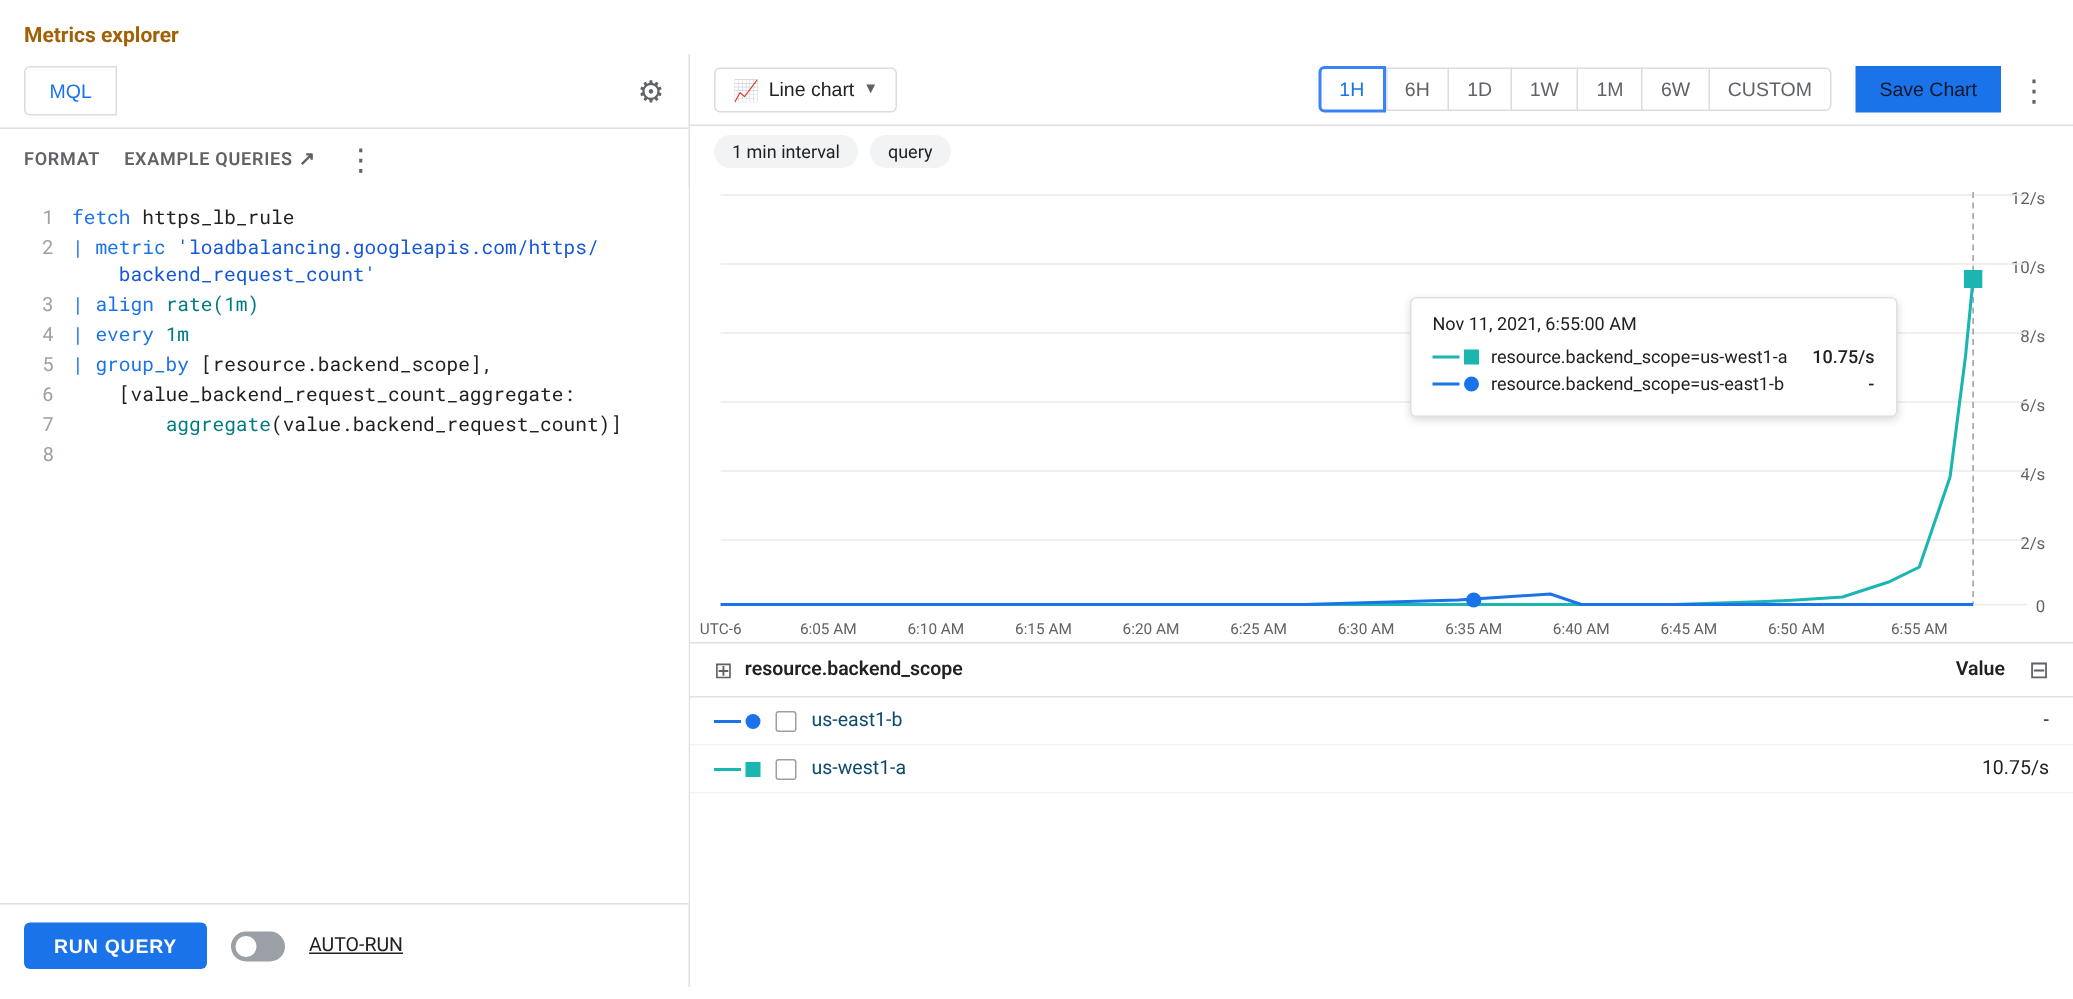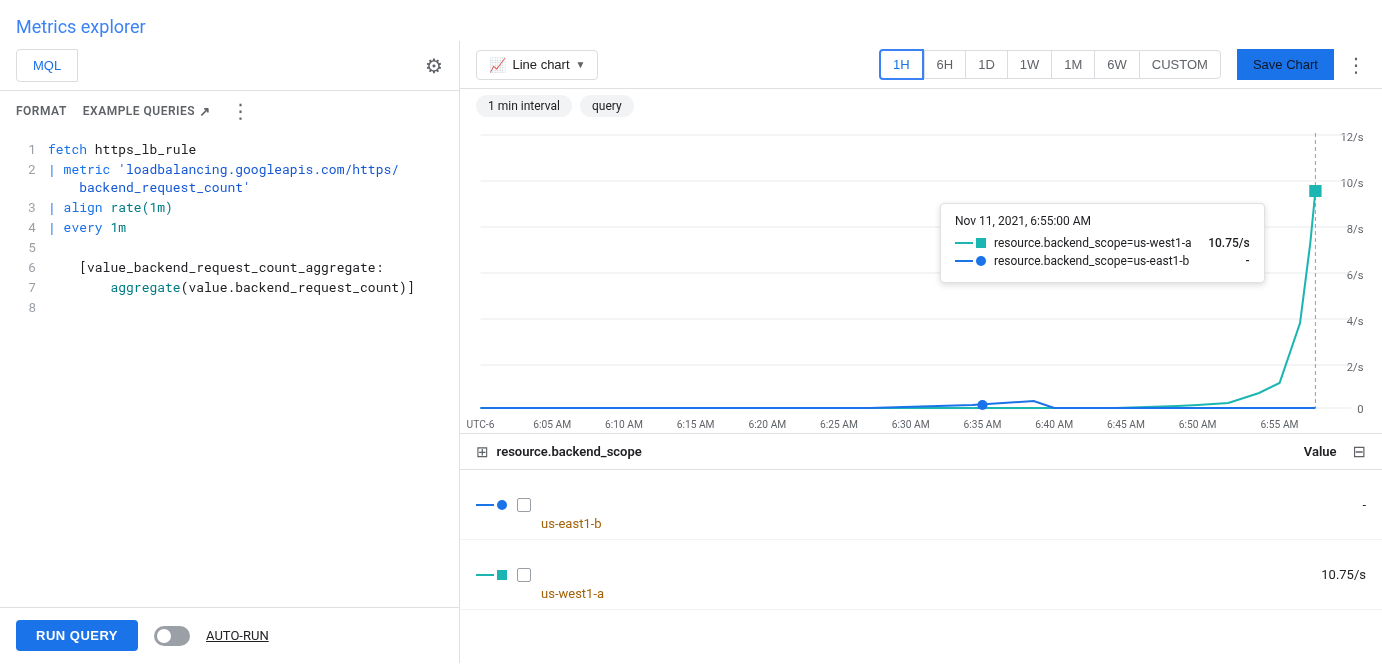--- a/index.html
+++ b/index.html
@@ -1,19 +1,19 @@
 <!DOCTYPE html>
 <html><head>
   <meta charset="utf-8">
   <style>
     * { box-sizing: border-box; margin: 0; padding: 0; }
     body { font-family: 'Google Sans', Roboto, Arial, sans-serif; background: #fff; color: #202124; font-size: 13px; overflow: hidden; }
 
     .app-header { padding: 8px 16px 0; }
-    .app-title { font-size: 18px; font-weight: 400; color: #3b82f6; padding: 8px 0 4px; }
+    .app-title { font-size: 14px; font-weight: 700; color: #a16207; padding: 8px 0 4px; }
 
     .main-layout { display: flex; height: calc(666px - 44px); }
 
     
     .left-panel { width: 460px; min-width: 460px; border-right: 1px solid #e0e0e0; display: flex; flex-direction: column; }
 
     .left-toolbar { display: flex; align-items: center; padding: 8px 16px; border-bottom: 1px solid #e0e0e0; gap: 4px; }
     .tab-btn { padding: 8px 16px; font-size: 13px; font-weight: 500; border: 1px solid #dadce0; background: #fff; cursor: pointer; color: #1a73e8; border-radius: 2px; }
     .tab-btn.active { background: #e8f0fe; border-color: #1a73e8; color: #1a73e8; }
     .tab-btn:first-child { border-radius: 4px 0 0 4px; }
@@ -66,21 +66,21 @@
     .tooltip-key { flex: 1; color: #202124; font-size: 12px; }
     .tooltip-val { color: #202124; font-size: 12px; font-weight: 500; min-width: 50px; text-align: right; }
 
     
     .legend-section { border-top: 1px solid #e0e0e0; padding: 0; }
     .legend-header { display: flex; align-items: center; padding: 8px 16px; gap: 8px; border-bottom: 1px solid #e0e0e0; }
     .legend-title { font-size: 13px; font-weight: 600; color: #202124; }
     .legend-value-label { margin-left: auto; font-size: 13px; font-weight: 600; color: #202124; }
     .legend-row { display: flex; align-items: center; padding: 8px 16px; gap: 10px; border-bottom: 1px solid #f1f3f4; }
     .legend-checkbox { width: 14px; height: 14px; border: 1.5px solid #9aa0a6; background: #fff; border-radius: 2px; cursor: pointer; }
-    .legend-name { font-size: 13px; color: #a16207; flex: 1; margin-top: 38px; }
+    .legend-name { font-size: 13px; color: #0c4a6e; flex: 1; }
     .legend-value { font-size: 13px; color: #202124; margin-left: auto; }
 
     .line-indicator { display: flex; align-items: center; gap: 3px; }
   </style>
 </head>
 <body>
 
 <div class="app-header">
   <div class="app-title">Metrics explorer</div>
 </div>
@@ -117,20 +117,21 @@
         <span class="code-text"><span class="kw-blue">| align </span><span class="kw-teal">rate(1m)</span></span>
       </div>
 
       <div class="code-line">
         <span class="line-num">4</span>
         <span class="code-text"><span class="kw-blue">| every </span><span class="kw-teal">1m</span></span>
       </div>
 
       <div class="code-line">
         <span class="line-num">5</span>
+        <span class="code-text"><span class="kw-blue">| group_by </span><span>[resource.backend_scope],</span></span>
       </div>
 
       <div class="code-line">
         <span class="line-num">6</span>
         <span class="code-text"><span>&nbsp;&nbsp;&nbsp;&nbsp;[value_backend_request_count_aggregate:</span></span>
       </div>
 
       <div class="code-line">
         <span class="line-num">7</span>
         <span class="code-text"><span>&nbsp;&nbsp;&nbsp;&nbsp;&nbsp;&nbsp;&nbsp;&nbsp;</span><span class="kw-teal">aggregate</span><span>(value.backend_request_count)]</span></span>

